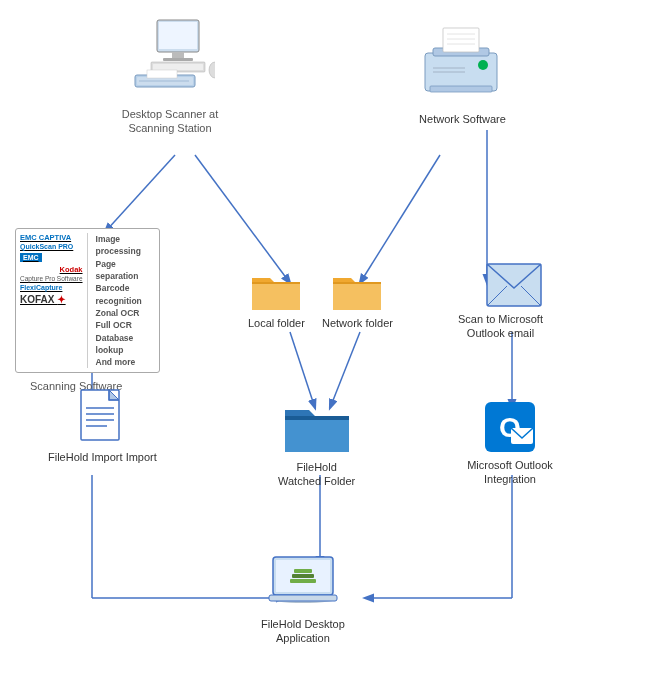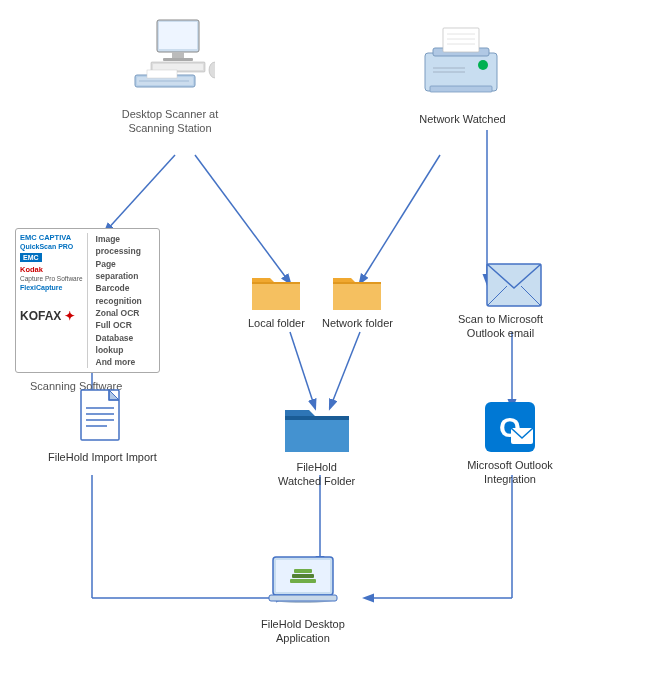--- a/index.html
+++ b/index.html
@@ -43,21 +43,21 @@
       top: 230px;
       left: 20px;
       width: 145px;
       border: 1px solid #aaa;
       border-radius: 3px;
       padding: 4px;
       background: #fff;
     }
     .features-list { font-size: 8.5px; color: #555; margin-left: 2px; line-height: 1.45; }
     .ss-inner { display: flex; gap: 3px; }
-    .ss-brands { display: flex; flex-direction: column; gap: 1px; border-right: 1px solid #ccc; padding-right: 4px; min-width: 65px; }
+    .ss-brands { display: flex; flex-direction: column; gap: 1px; border-right: 1px solid #ccc; padding-right: 4px; min-width: 65px; text-decoration: underline; }
     .ss-features { flex: 1; padding-left: 3px; font-weight: bold; }
   </style>
 </head>
 <body>
 
 <div class="diagram">
 
   <svg class="lines-svg">
 
     <line x1="175" y1="155" x2="105" y2="232" stroke="#4472C4" stroke-width="1.5" marker-end="url(#arrow)"></line>
@@ -128,32 +128,32 @@
       <line x1="32" y1="21" x2="60" y2="21" stroke="#ddd" stroke-width="0.8"></line>
       <line x1="32" y1="26" x2="60" y2="26" stroke="#ddd" stroke-width="0.8"></line>
 
       <rect x="15" y="68" width="62" height="6" rx="1" fill="#b0c8e4" stroke="#7a9bbf" stroke-width="0.8"></rect>
 
       <circle cx="68" cy="47" r="5" fill="#00b050"></circle>
 
       <line x1="18" y1="50" x2="50" y2="50" stroke="#9ab" stroke-width="0.8"></line>
       <line x1="18" y1="54" x2="50" y2="54" stroke="#9ab" stroke-width="0.8"></line>
     </svg>
-    <div class="label">Network Watched</div>
+    <div class="label">Network Software</div>
   </div>
 
   <div class="scanning-software-box" style="top:228px; left:15px;">
     <div class="ss-inner">
       <div class="ss-brands">
         <div style="font-size:7.5px; color:#0070c0; font-weight:bold; line-height:1.2;">EMC CAPTIVA<br><span style="font-size:7px;">QuickScan PRO</span></div>
         <div style="background:#0070c0; color:white; font-size:7px; font-weight:bold; padding:1px 3px; margin-top:1px; width:fit-content;">EMC</div>
-        <div style="color:#c00; font-weight:bold; font-size:7.5px; margin-top:2px;">Kodak</div>
+        <div style="color:#c00; font-weight:bold; font-size:7.5px; margin-top:2px;text-align:right;">Kodak</div>
         <div style="font-size:6.5px; color:#555;">Capture Pro Software</div>
         <div style="color:#0070c0; font-size:7px; font-weight:bold; margin-top:1px;">FlexiCapture</div>
-        <div style="color:#333; font-weight:bold; font-size:12px; margin-top:17px;">KOFAX <span style="color:#c00;">✦</span></div>
+        <div style="color:#333; font-weight:bold; font-size:10px; margin-top:2px;">KOFAX <span style="color:#c00;">✦</span></div>
       </div>
       <div class="ss-features">
         <div class="features-list">
           Image processing<br>
           Page separation<br>
           Barcode<br>
           recognition<br>
           Zonal OCR<br>
           Full OCR<br>
           Database lookup<br>

